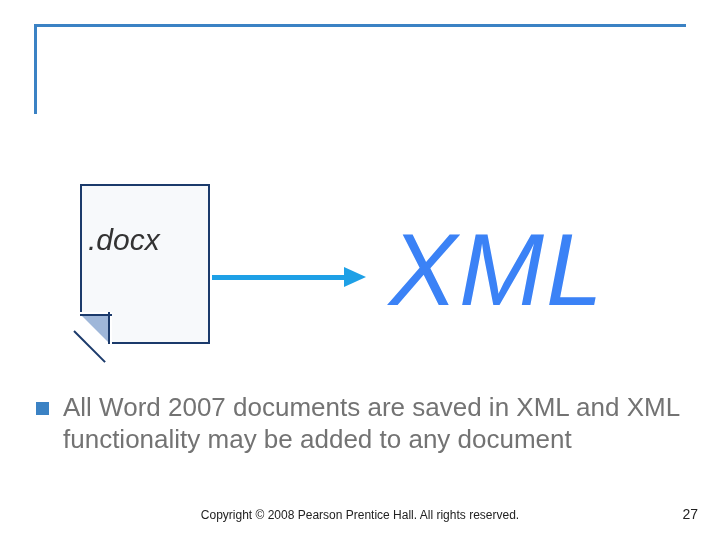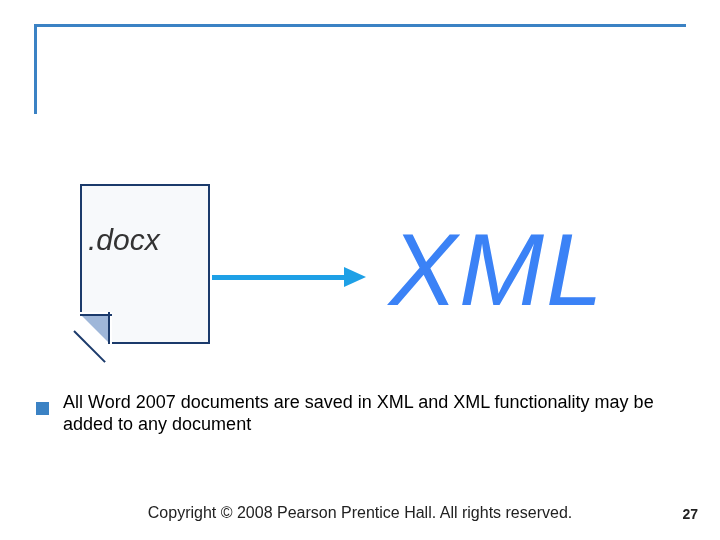--- a/index.html
+++ b/index.html
@@ -18,24 +18,24 @@
   .doc-fold-diag { position: absolute; left: -6px; bottom: 12px; width: 44px; height: 2px; background: #1b3a6b; transform: rotate(45deg); transform-origin: left center; }
   .doc-label { position: absolute; left: 88px; top: 200px; font-style: italic; font-size: 30px; color: #333; margin-top: 23px; }
 
   .arrow-line { position: absolute; left: 212px; top: 275px; width: 135px; height: 5px; background: #1ea0e6; }
   .arrow-head { position: absolute; left: 344px; top: 267px; width: 0; height: 0; border-left: 22px solid #1ea0e6; border-top: 10px solid transparent; border-bottom: 10px solid transparent; }
 
   .xml-label { position: absolute; left: 370px; top: 212px; font-style: italic; font-size: 102px; color: #3b82f6; letter-spacing: 2px; margin-left: 19px; }
 
   .bullet-row { position: absolute; left: 36px; top: 392px; width: 650px; display: flex; align-items: flex-start; }
   .bullet { width: 13px; height: 13px; background: #3b82c4; margin-top: 10px; margin-right: 14px; flex: 0 0 auto; }
-  .bullet-text { font-size: 18px; line-height: 1.22; color: #000000; }
+  .bullet-text { font-size: 26px; line-height: 1.22; color: #737373; }
 
-  .copyright { position: absolute; left: 0; width: 720px; bottom: 18px; text-align: center; font-size: 16px; color: #222; }
-  .page-number { position: absolute; right: 22px; bottom: 18px; font-size: 14px; color: #222; font-weight: bold; }
+  .copyright { position: absolute; left: 0; width: 720px; bottom: 18px; text-align: center; font-size: 12px; color: #222; }
+  .page-number { position: absolute; right: 22px; bottom: 18px; font-size: 14px; color: #222; }
 </style>
 </head>
 <body>
 
 <div class="slide">
 
   <div class="rule-top"></div>
   <div class="rule-left"></div>
 
   <div class="doc-icon">

